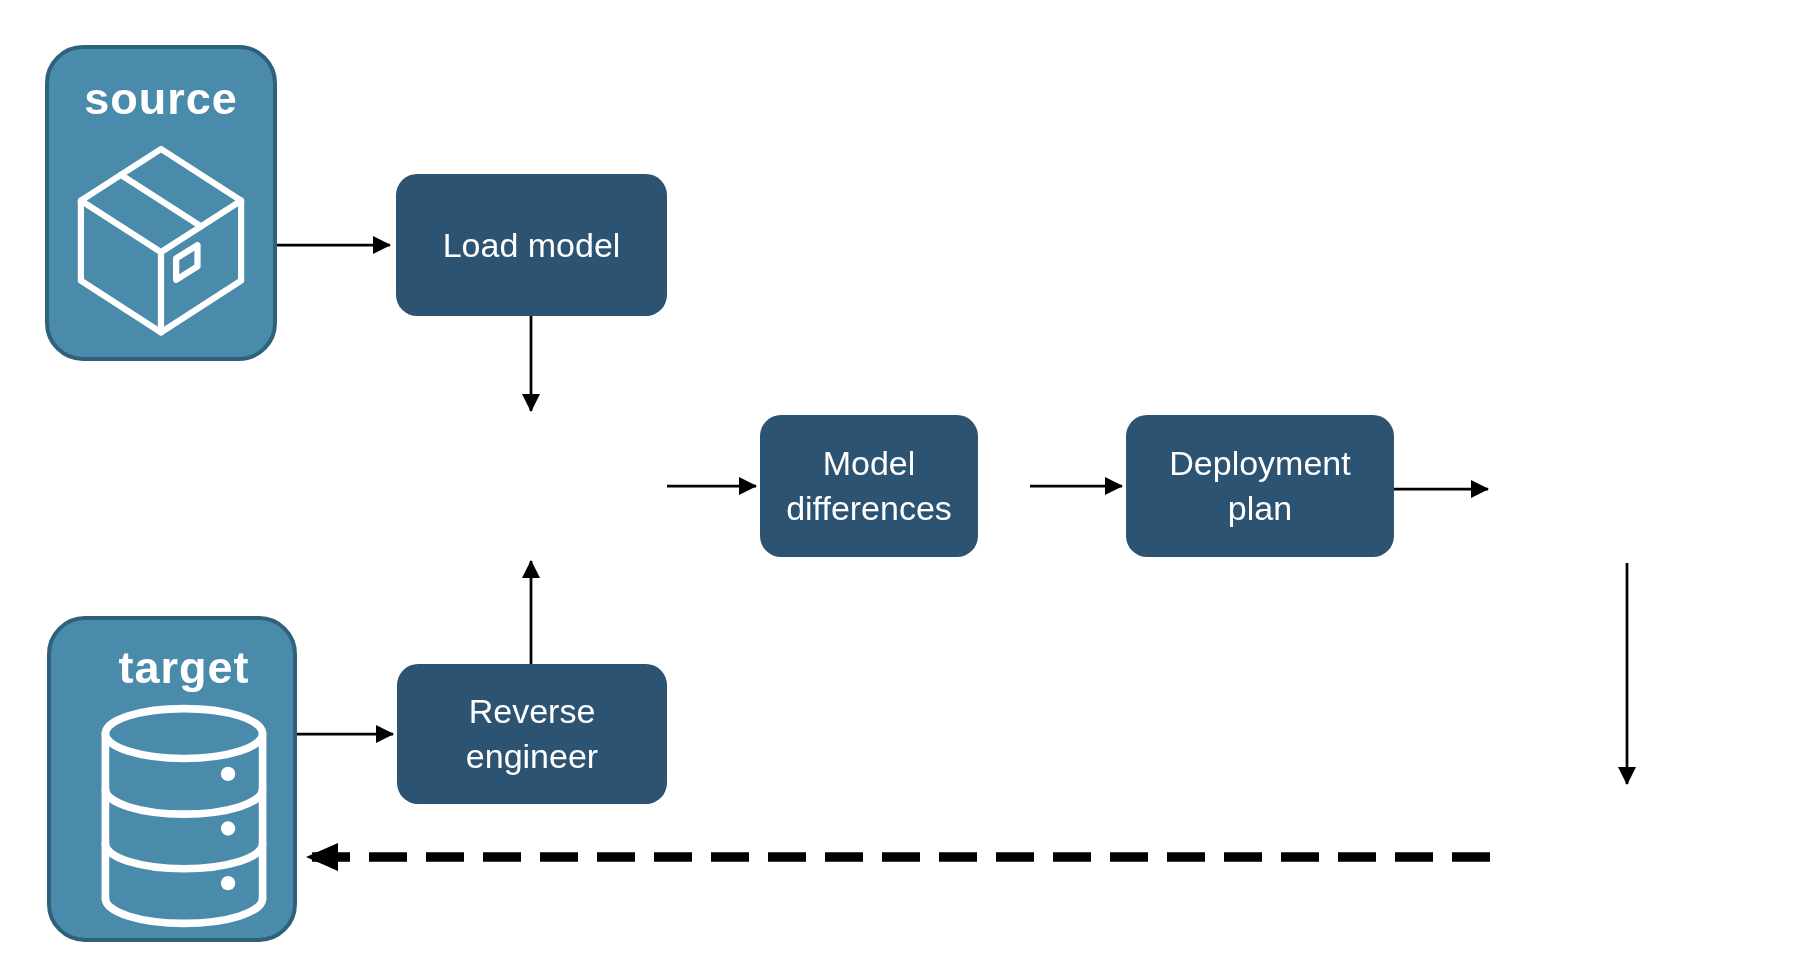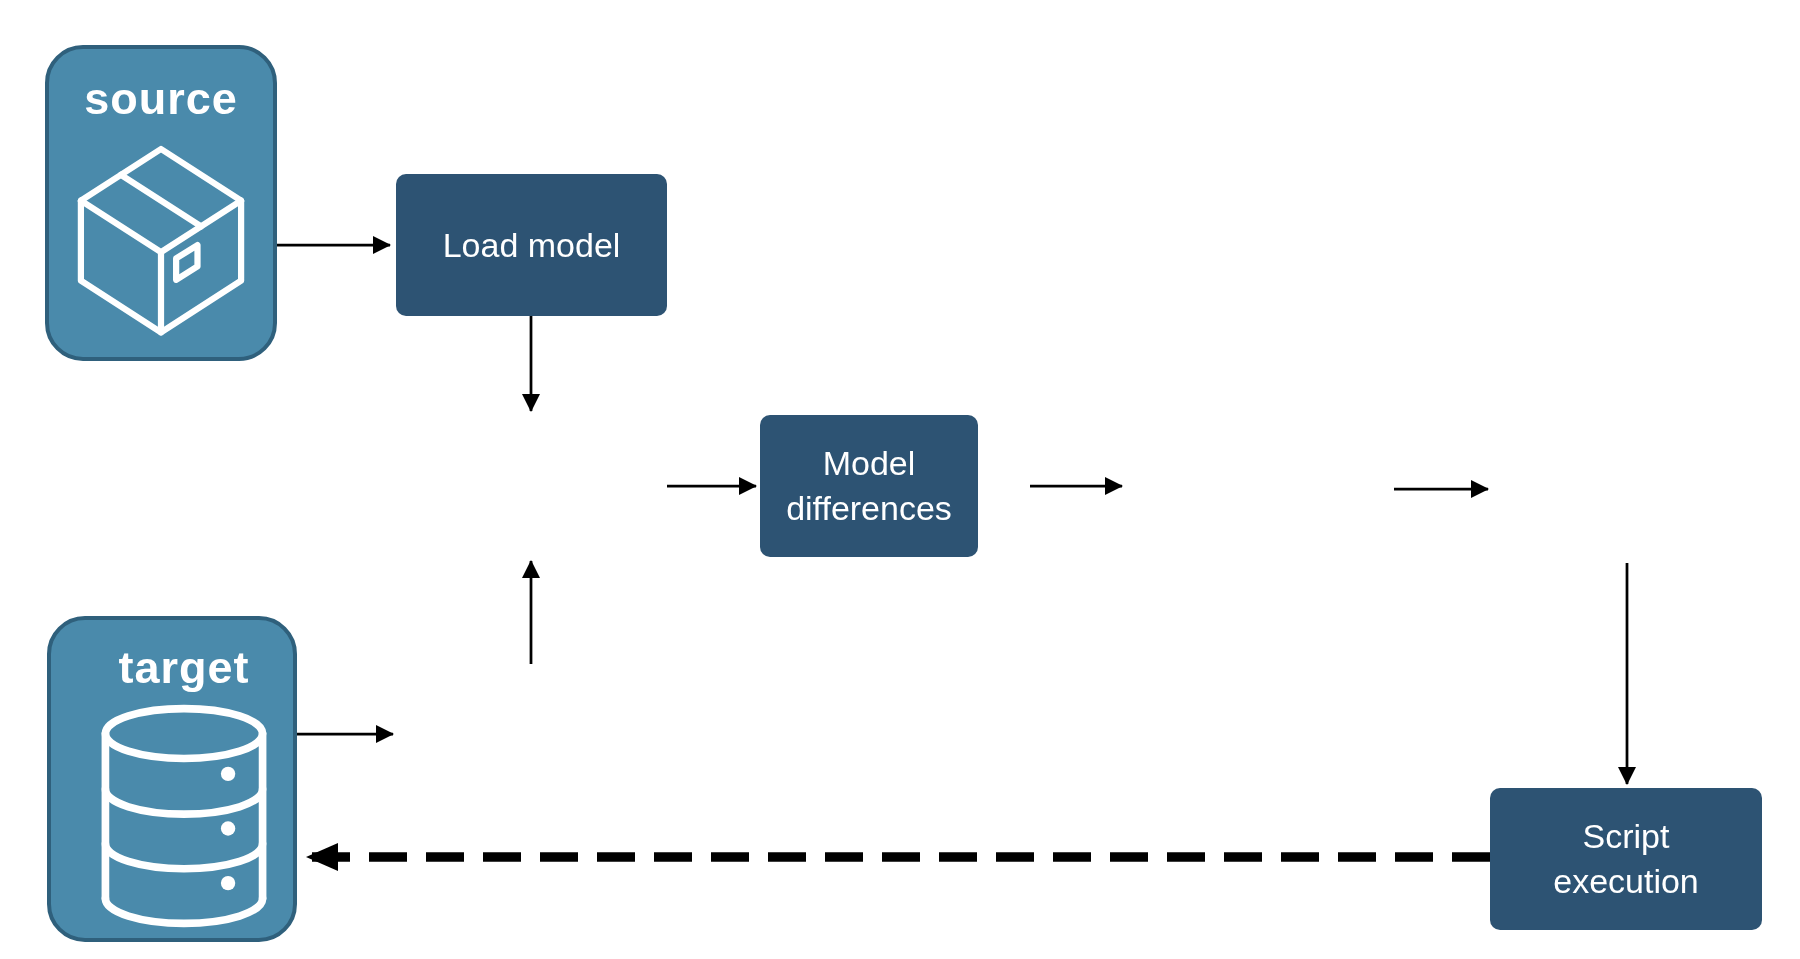--- a/index.html
+++ b/index.html
@@ -14,21 +14,21 @@
   }
   .edges {
     position: absolute;
     left: 0; top: 0;
     width: 1800px; height: 959px;
   }
   
   .node {
     position: absolute;
     background: #2d5373;
-    border-radius: 10px;
+    border-radius: 21px;
     color: #ffffff;
     display: flex;
     align-items: center;
     justify-content: center;
     text-align: center;
     font-size: 34px;
     line-height: 1.32;
   }
   .node .node-label {
     display: inline-block;
@@ -124,17 +124,20 @@
       </g>
     </svg>
   </div>
 
   <div class="node n-load-model one-line">
     <span class="node-label">Load model</span>
   </div>
   <div class="node n-model-differences">
     <span class="node-label">Model differences</span>
   </div>
-  <div class="node n-script-execution">
-    <span class="node-label">Script execution</span>
+  <div class="node n-deployment-plan">
+    <span class="node-label">Deployment plan</span>
+  </div>
+  <div class="node n-reverse-engineer">
+    <span class="node-label">Reverse engineer</span>
   </div>
 
 </div>
 
 </body></html>

